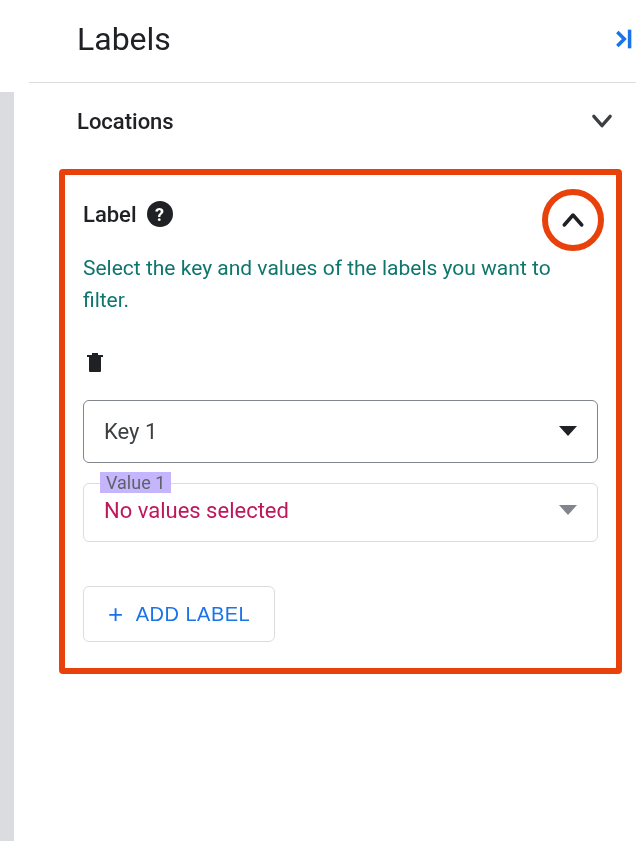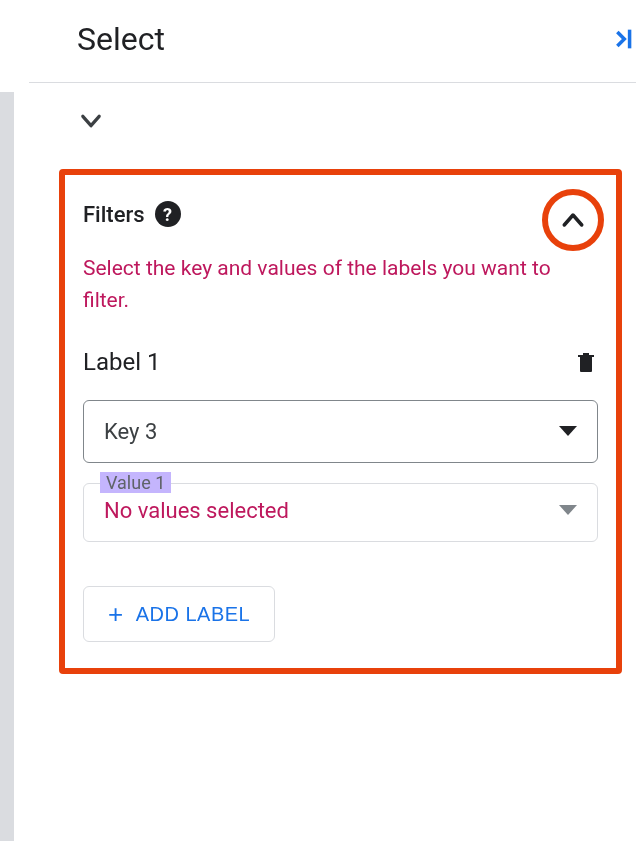--- a/index.html
+++ b/index.html
@@ -123,21 +123,21 @@
       background: #fff;
     }
     .chevron {
       display: inline-block;
     }
     .chevron svg {
       display: block;
     }
     .labels-desc {
       font-size: 21px;
-      color: #be185d;
+      color: #0f766e;
       line-height: 1.5;
       margin-bottom: 32px;
       margin-top: 26px;
     }
     .label-row {
       display: flex;
       justify-content: space-between;
       align-items: center;
       margin-bottom: 24px;
     }
@@ -212,69 +212,69 @@
   </style>
 </head>
 <body>
 
 <div class="left-bars">
   <div class="bar2"></div>
 </div>
 
 <div class="main">
   <div class="header">
-    <h1>Select</h1>
+    <h1>Labels</h1>
     <div class="collapse-icon">
       <svg width="28" height="28" viewBox="0 0 24 24">
         <path d="M8 6 L14 12 L8 18" stroke="#1a73e8" stroke-width="3" fill="none"></path>
         <rect x="17" y="4" width="3" height="16" fill="#1a73e8"></rect>
       </svg>
     </div>
   </div>
 
   <div class="section locations-section">
     <div class="section-header">
+      <div class="section-title">Locations</div>
       <span class="chevron">
         <svg width="28" height="28" viewBox="0 0 24 24">
             <path d="M5 8 L12 16 L19 8" stroke="#3c4043" stroke-width="2.8" fill="none" stroke-linecap="round" stroke-linejoin="round"></path>
           </svg>
       </span>
     </div>
   </div>
 
   <div class="highlight-box">
     <div class="labels-header">
       <div class="labels-title">
-        <span>Filters</span>
+        <span>Label</span>
         <span class="help-circle">?</span>
       </div>
       <div class="highlight-circle">
         <span class="chevron">
           <svg width="30" height="30" viewBox="0 0 24 24">
               <path d="M5 16 L12 8 L19 16" stroke="#202124" stroke-width="2.8" fill="none" stroke-linecap="round" stroke-linejoin="round"></path>
             </svg>
         </span>
       </div>
     </div>
 
     <div class="labels-desc">Select the key and values of the labels you want to filter.</div>
 
     <div class="label-row">
-      <div class="label-name">Label 1</div>
       <span class="trash-icon">
         <svg width="24" height="28" viewBox="0 0 24 24" fill="#202124">
           <path d="M6 7h12v14a1 1 0 0 1-1 1H7a1 1 0 0 1-1-1V7z"></path>
           <path d="M4 5h16v2H4z"></path>
           <path d="M9 3h6v2H9z"></path>
         </svg>
       </span>
     </div>
 
     <div class="select-box">
-      <span class="select-text">Key 3</span>
+      <span class="select-text">Key 1</span>
       <span class="dropdown-arrow">
         <svg width="18" height="12" viewBox="0 0 18 12">
             <path d="M0 0 L9 10 L18 0 Z" fill="#202124"></path>
           </svg>
       </span>
     </div>
 
     <div class="value-box">
       <span class="value-label">Value 1</span>
       <span class="value-text">No values selected</span>

